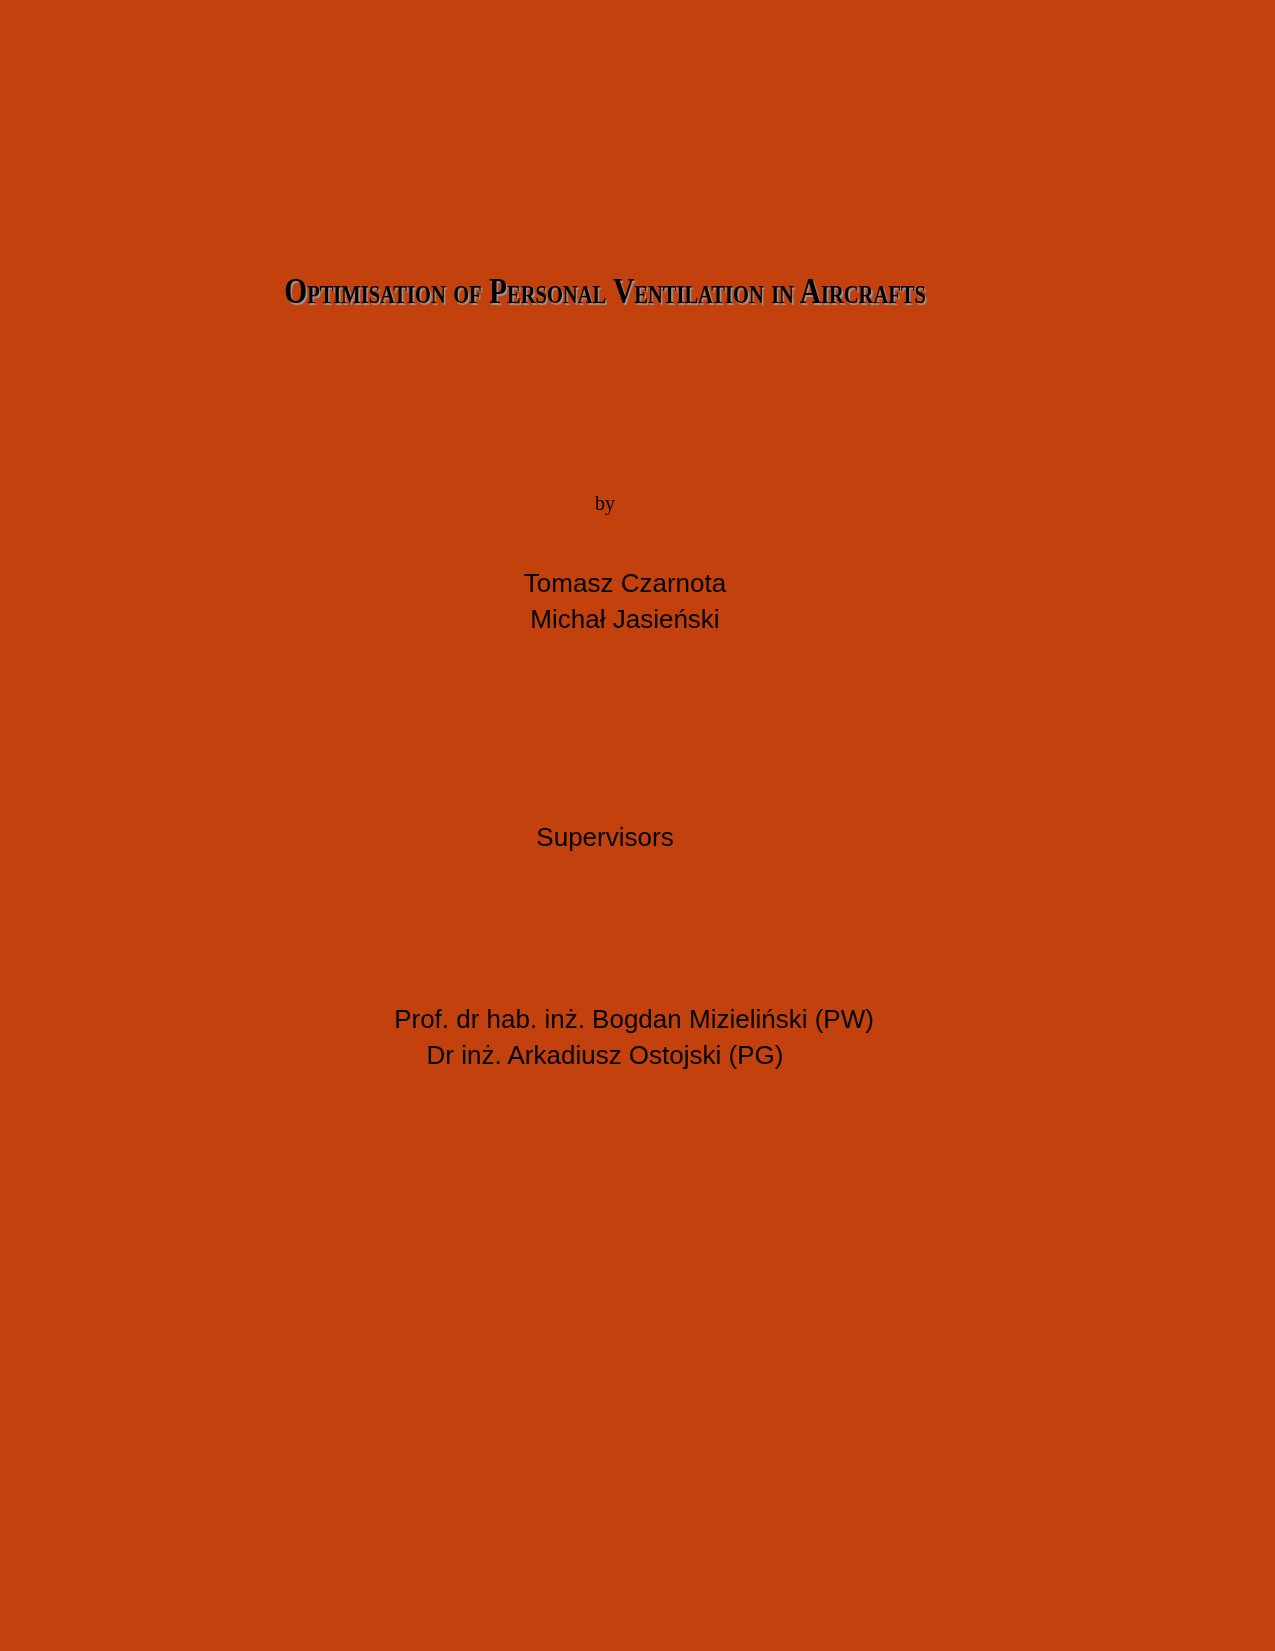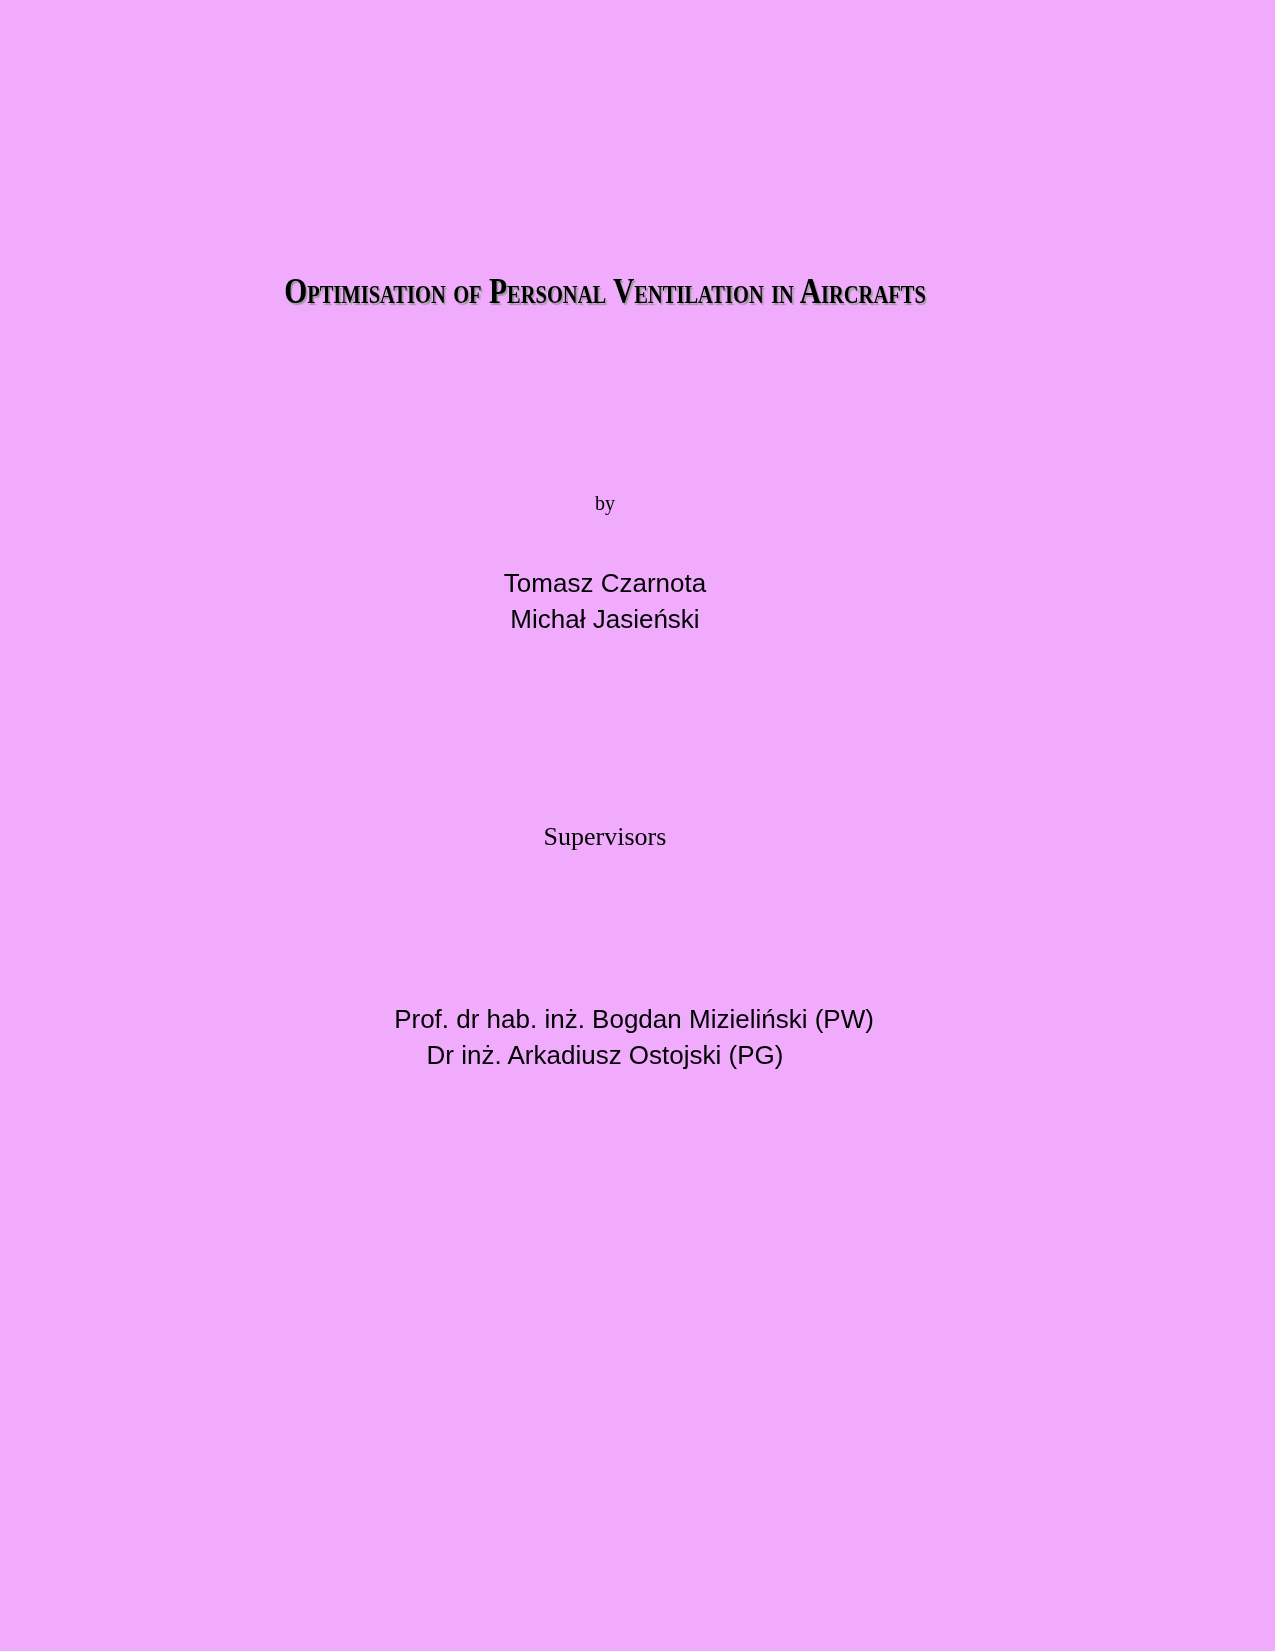--- a/index.html
+++ b/index.html
@@ -4,21 +4,21 @@
 <style>
   html, body {
     margin: 0;
     padding: 0;
     background: #ffffff;
   }
   .page {
     position: relative;
     width: 1275px;
     height: 1651px;
-    background: #f0abfc;
+    background: #c2410c;
     color: #000000;
     font-family: "Liberation Sans", "DejaVu Sans", sans-serif;
     overflow: hidden;
   }
   .line {
     position: absolute;
     left: 0;
     width: 1210px;
     text-align: center;
     white-space: nowrap;
@@ -35,24 +35,25 @@
     text-shadow: 2px 2px 1px #9a9a9a;
     color: #000;
   }
   .by {
     top: 492px;
     font-family: "Liberation Serif", "DejaVu Serif", serif;
     font-size: 20px;
   }
   .author {
     font-size: 26px;
+    padding-left: 20px;
   }
   .author1 { top: 568px; }
   .author2 { top: 604px; }
-  .sup-heading { top: 822px; font-size: 26px; font-family: Liberation Serif, serif; }
+  .sup-heading { top: 822px; font-size: 26px; }
   .sup1 { top: 894px; font-size: 26px; }
   .sup2 { top: 1004px; font-size: 26px; padding-left: 29px; }
   .sup3 { top: 1040px; font-size: 26px; }
   .place-date {
     top: 1398px;
     font-size: 27px;
     font-style: italic;
   }
 </style>
 </head>

